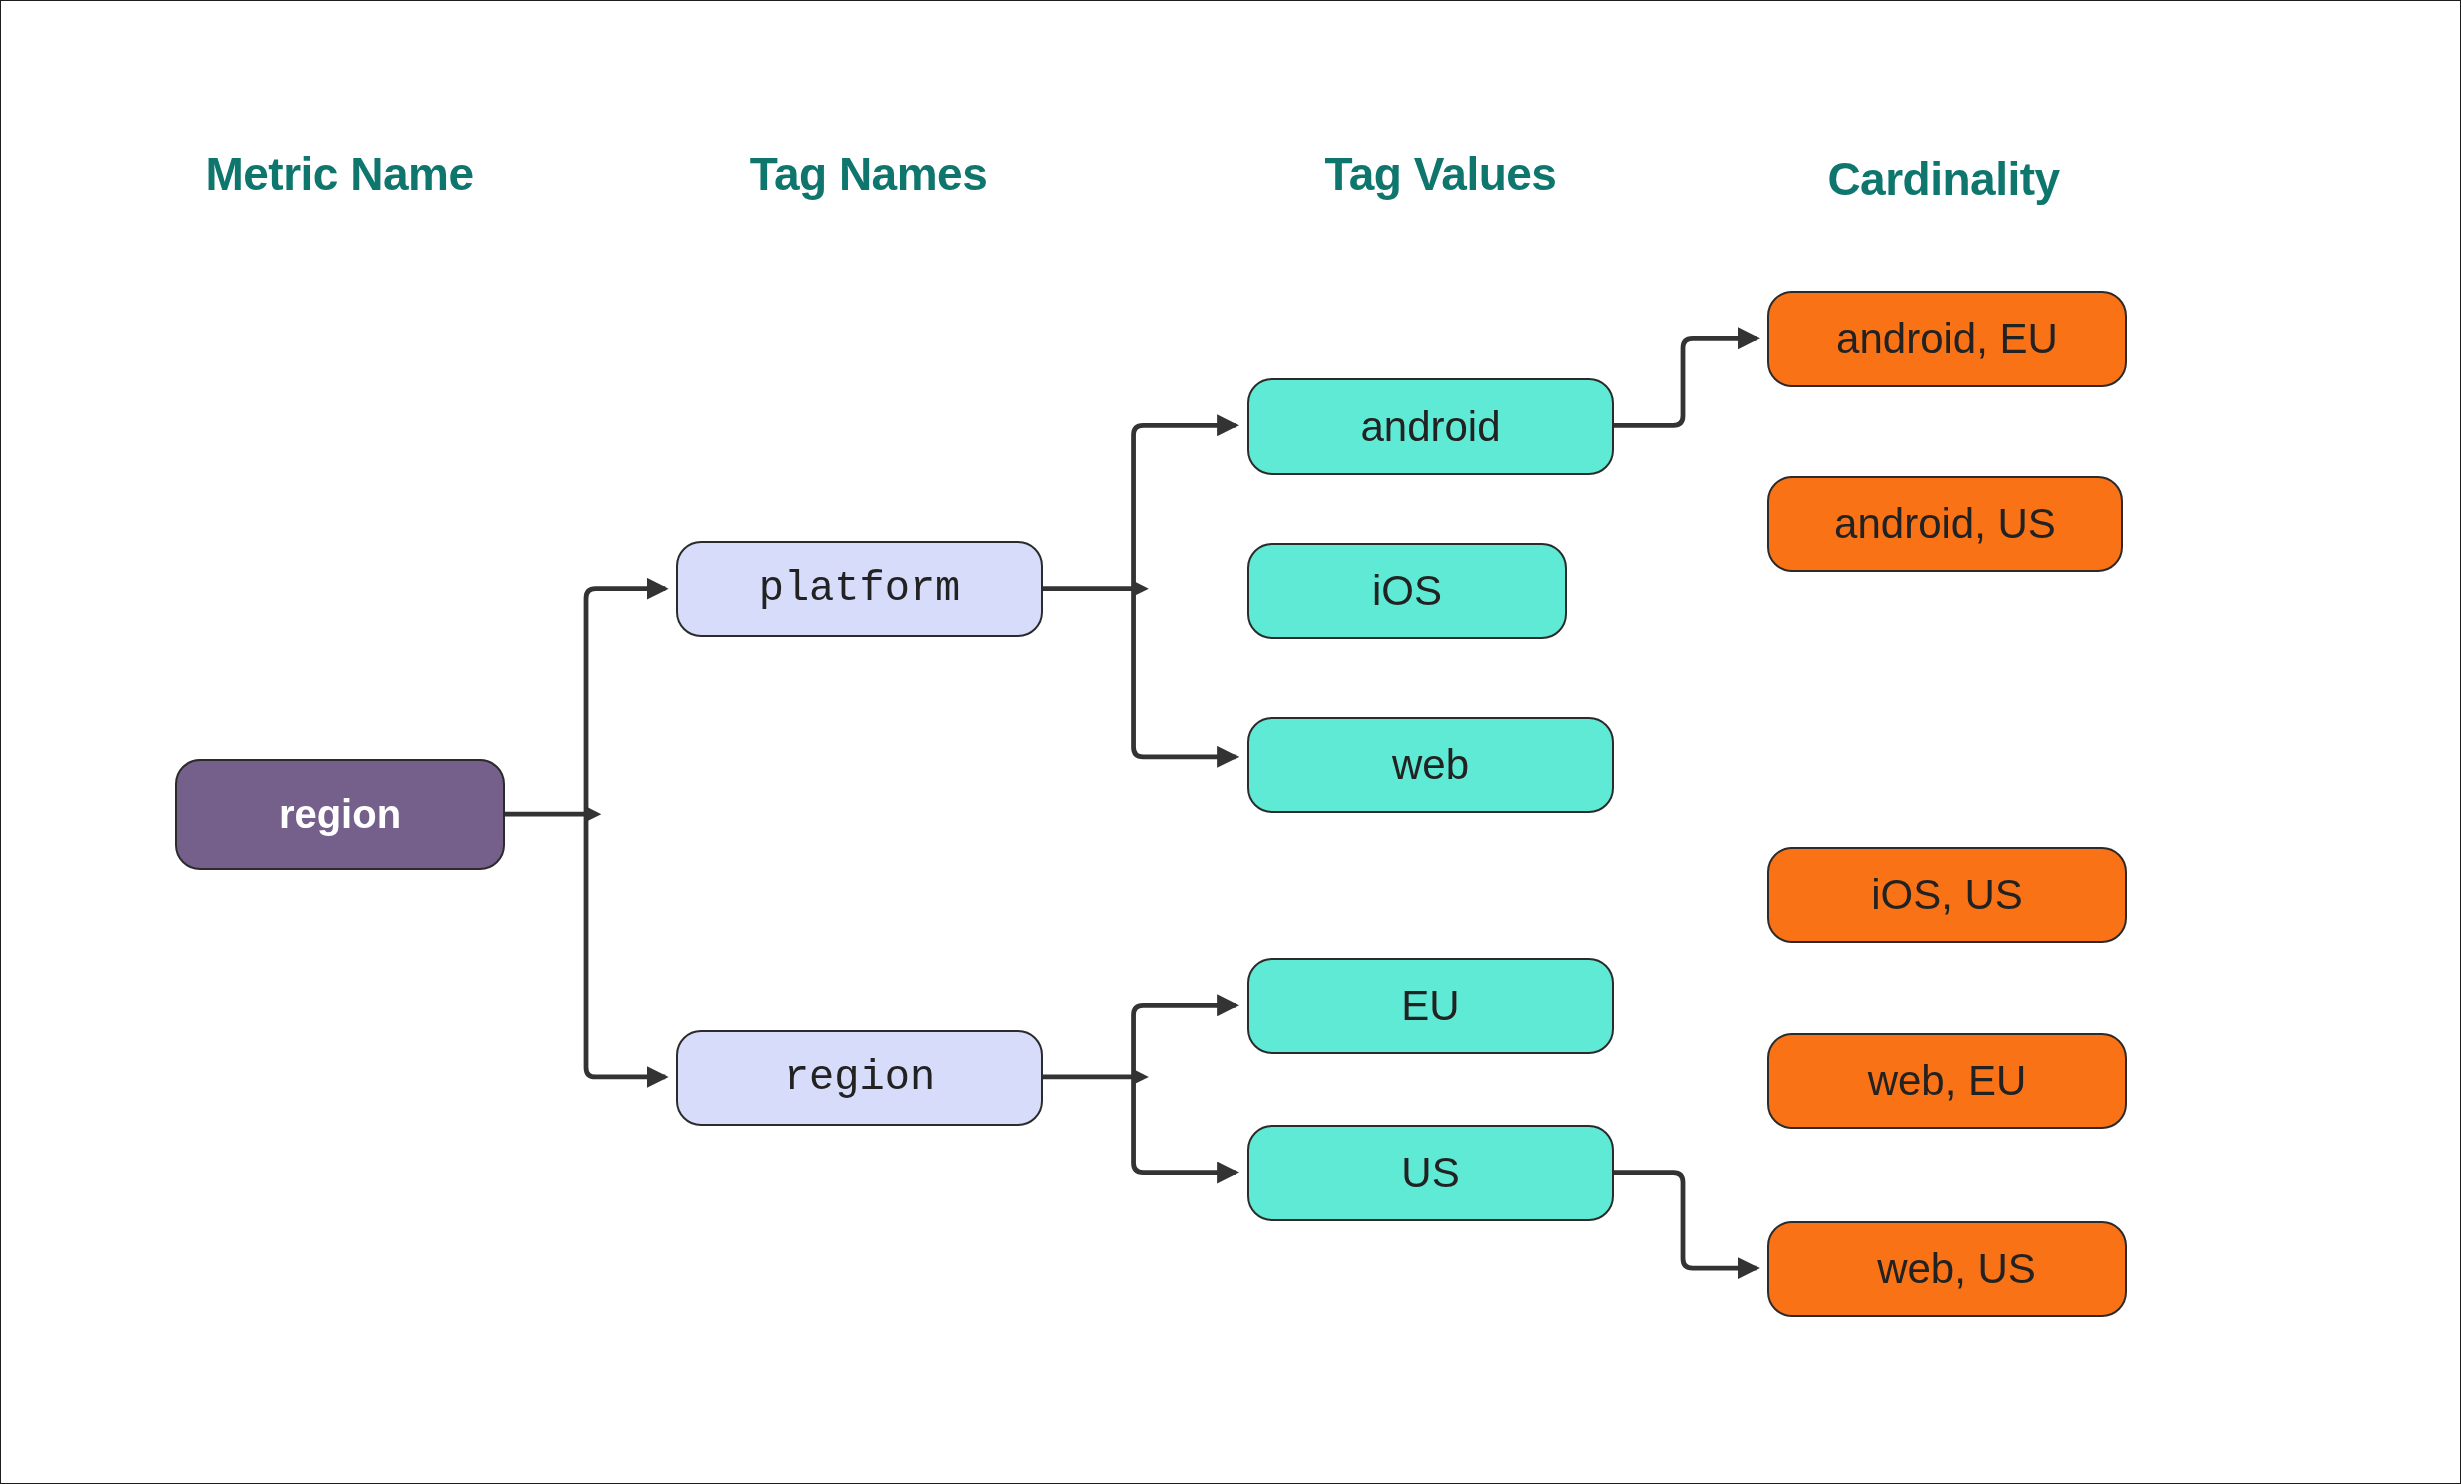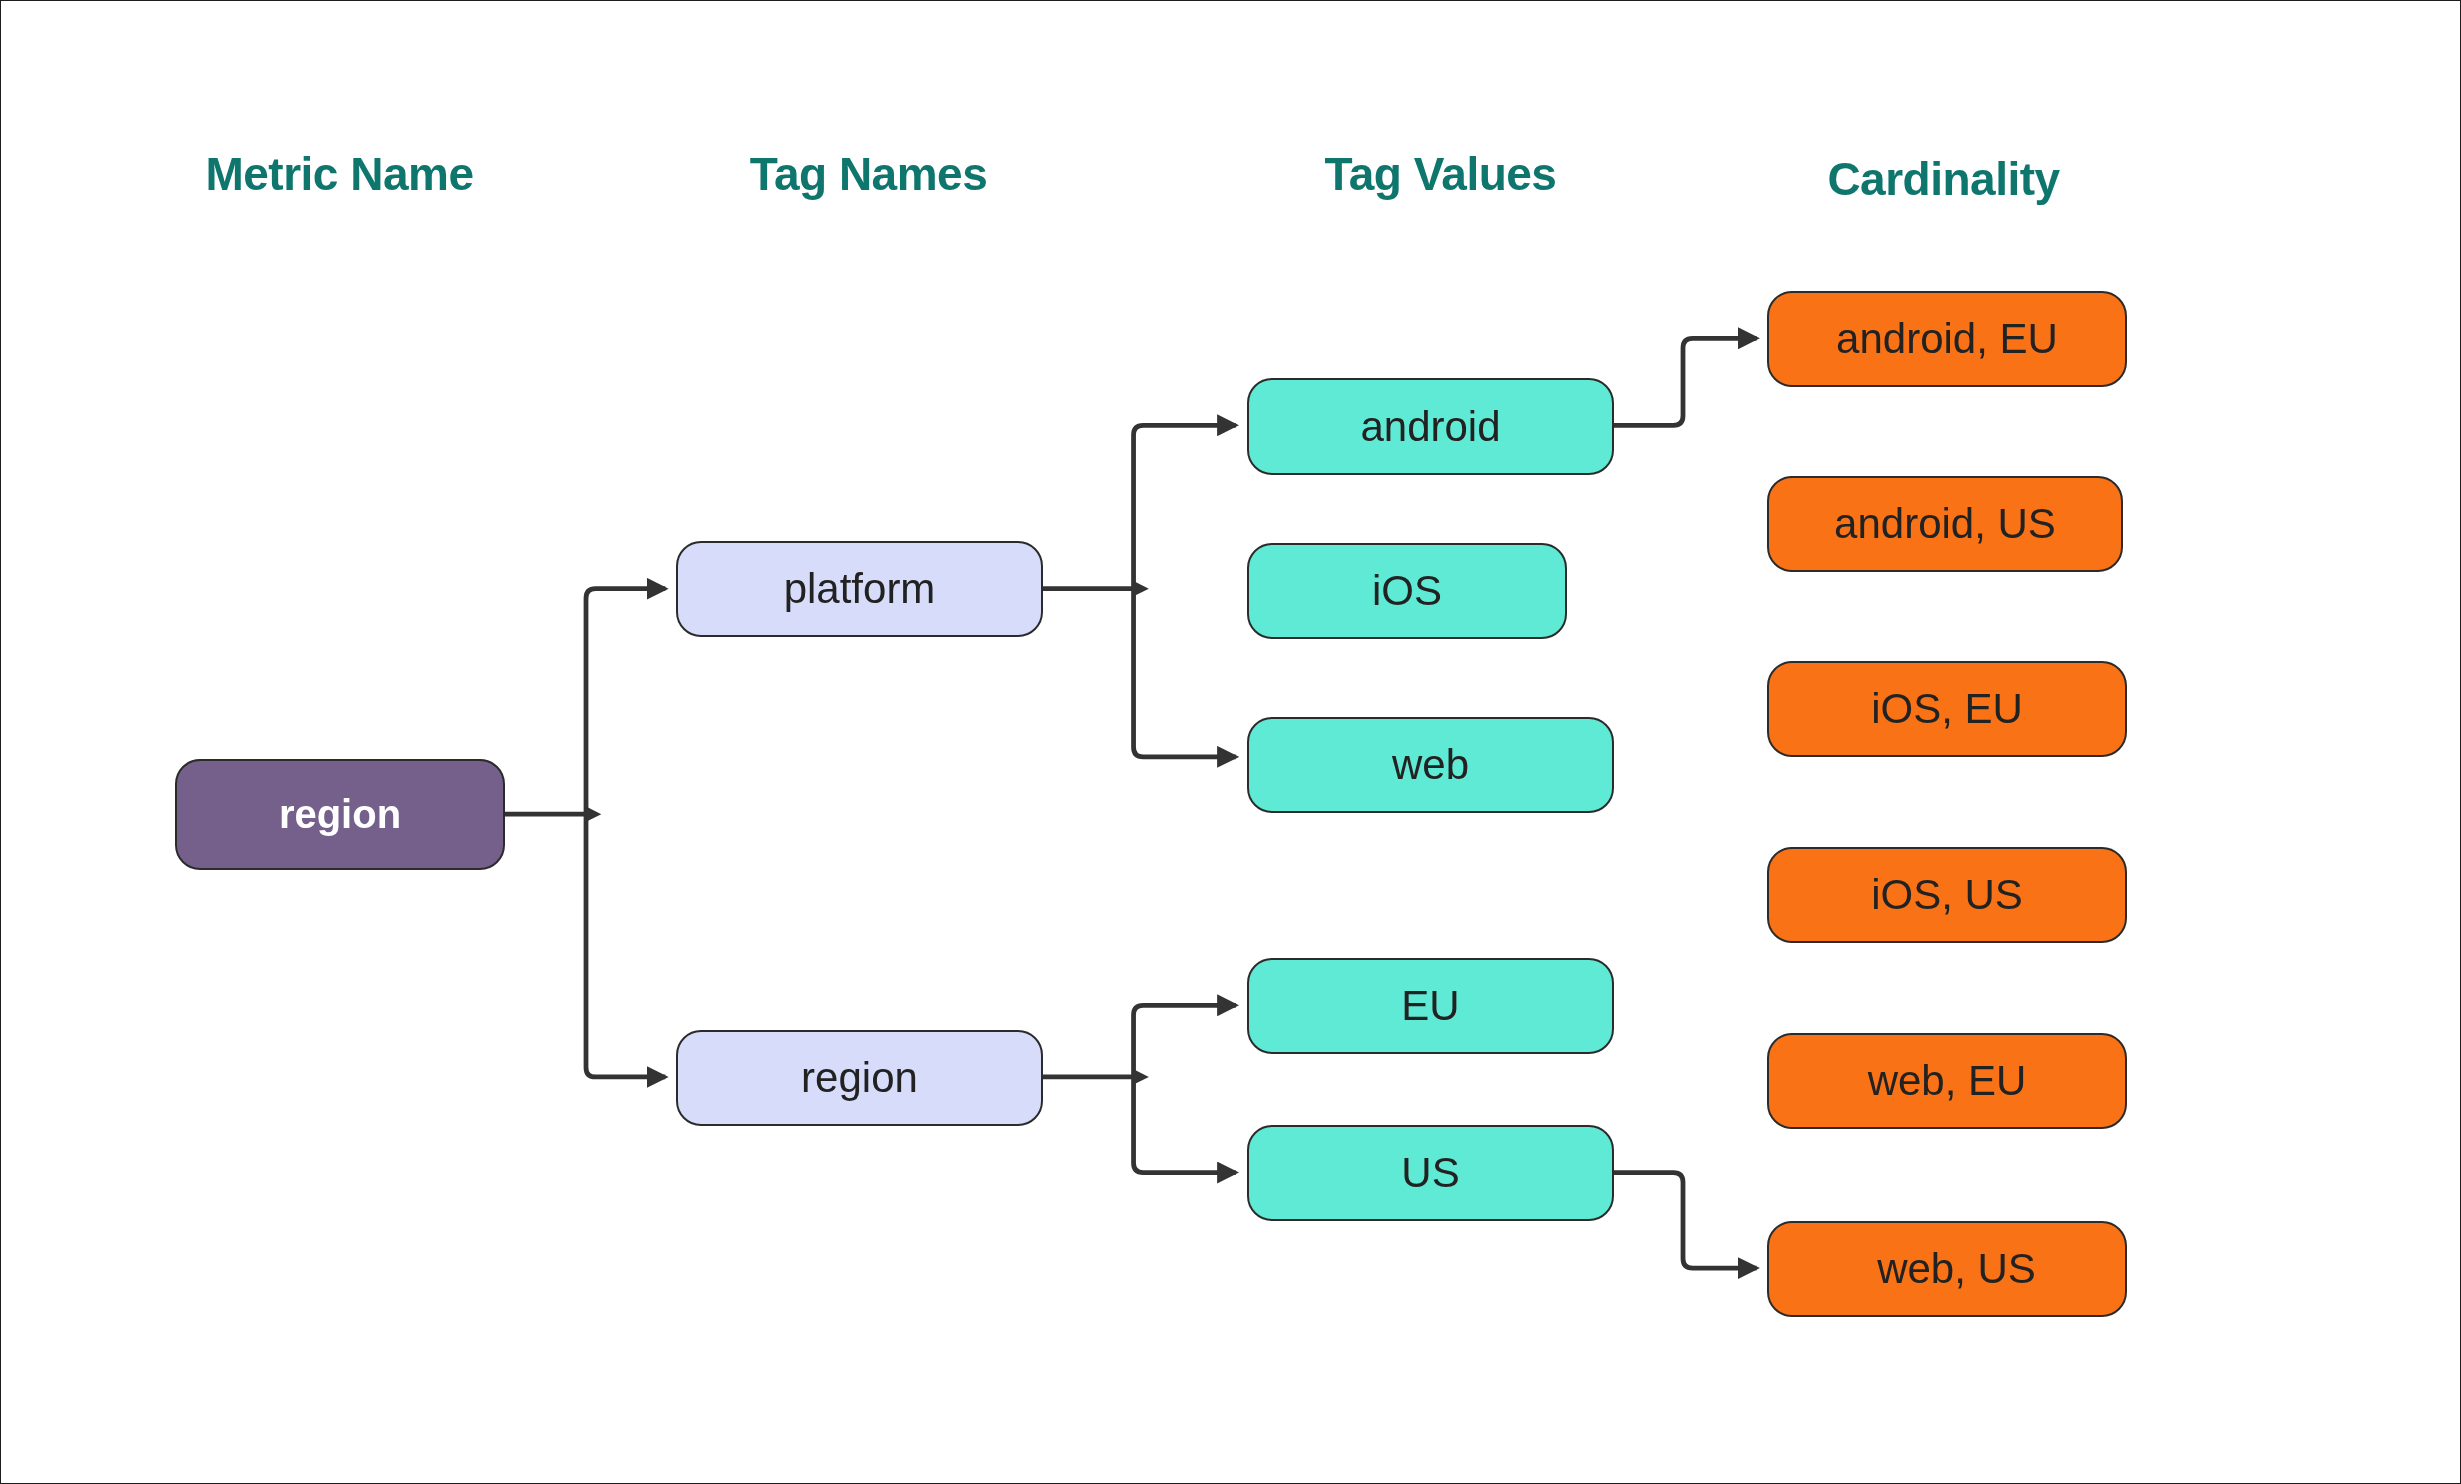--- a/index.html
+++ b/index.html
@@ -45,21 +45,21 @@
     color: #222222;
     white-space: nowrap;
   }
 
   .node.metric {
     background: #75608c;
     color: #ffffff;
     font-weight: bold;
     font-size: 40px;
   }
-  .node.tagname  { background: #d7dcfa; }
+  .node.tagname  { background: #d7dcfa; font-family: Liberation Mono, monospace; }
   .node.tagvalue { background: #5eead4; }
   .node.cardin   { background: #f97316; }
 </style>
 </head>
 <body>
 
 <div class="canvas">
 
   <svg class="wires" viewBox="0 0 2575 1553" aria-hidden="true">
     <defs>
@@ -111,19 +111,18 @@
   <div class="node tagname" style="left:675px; top:1029px; width:367px; height:96px;">region</div>
 
   <div class="node tagvalue" style="left:1246px; top:377px; width:367px; height:97px;">android</div>
   <div class="node tagvalue" style="left:1246px; top:542px; width:320px; height:96px;">iOS</div>
   <div class="node tagvalue" style="left:1246px; top:708px; width:367px; height:96px;margin-top:8px;">web</div>
   <div class="node tagvalue" style="left:1246px; top:957px; width:367px; height:96px;">EU</div>
   <div class="node tagvalue" style="left:1246px; top:1124px; width:367px; height:96px;">US</div>
 
   <div class="node cardin" style="left:1766px; top:290px; width:360px; height:96px;">android, EU</div>
   <div class="node cardin" style="left:1766px; top:475px; width:356px; height:96px;">android, US</div>
-  <div class="node cardin" style="left:1766px; top:660px; width:360px; height:96px;">iOS, EU</div>
   <div class="node cardin" style="left:1766px; top:846px; width:360px; height:96px;">iOS, US</div>
   <div class="node cardin" style="left:1766px; top:1032px; width:360px; height:96px;">web, EU</div>
   <div class="node cardin" style="left:1766px; top:1220px; width:360px; height:96px;padding-left:19px;">web, US</div>
 
 </div>
 
 
 </body></html>

